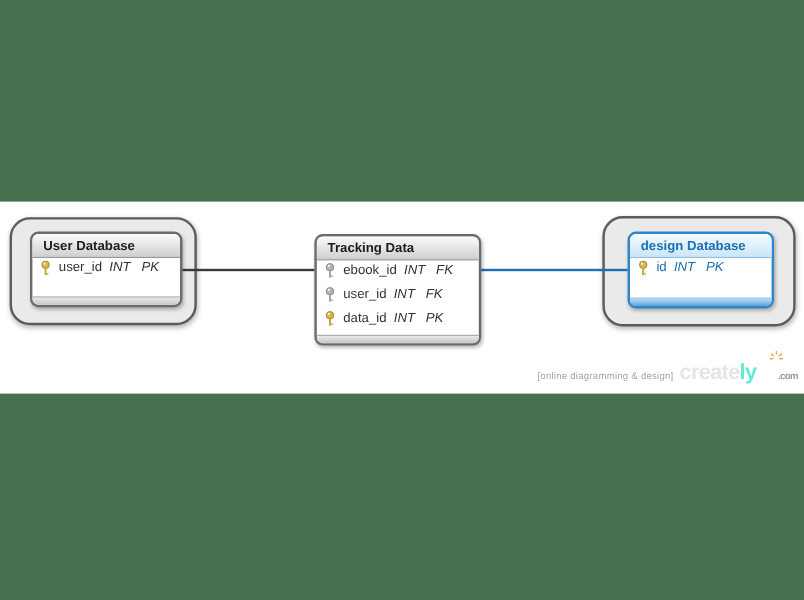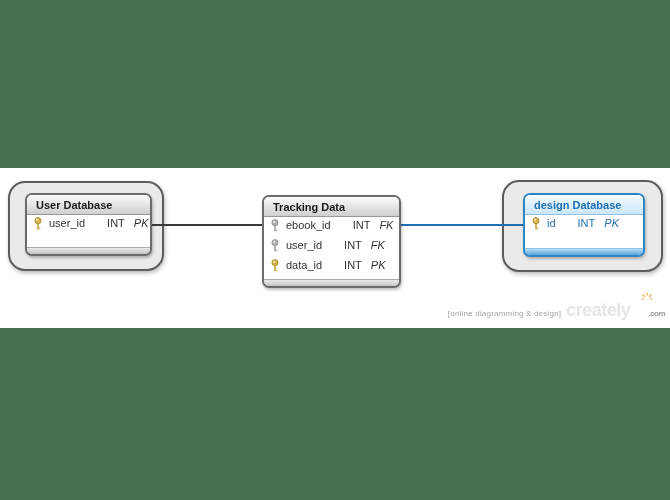--- a/index.html
+++ b/index.html
@@ -20,21 +20,21 @@
   .table-tracking { left:262px; top:195px; width:139px; height:93px; }
   .table-ebook    { left:523px; top:193px; width:122px; height:64px; }
 
   .table-header { height:20px; display:flex; align-items:center; padding:0 9px;
                   background:linear-gradient(#fbfbfb,#cfcfcf); border-bottom:1px solid #979797;
                   font-size:11px; font-weight:bold; color:#1b1b1b; white-space:nowrap; }
   .table-body { padding-top:2px; }
   .table-row { display:flex; height:20px; padding:0 7px;
                font-size:11px; color:#333333; white-space:nowrap; }
   .row-name { margin-left:7px; }
-  .row-type { margin-left:22px; }
+  .row-type { margin-left:6px;font-style:italic; }
   .row-key  { margin-left:9px;font-style:italic; }
   .table-footer { position:absolute; left:0; right:0; bottom:0; height:7px;
                   background:linear-gradient(#e9e9e9,#c6c6c6); border-top:1px solid #ababab; }
 
   
   .table.blue { border-color:#2e86c8; }
   .table.blue .table-header { background:linear-gradient(#f4fbff,#c9e6f9); color:#1f6fb2; border-bottom-color:#8fc0e6; }
   .table.blue .table-row { color:#1f6fb2; }
   .table.blue .table-footer { background:linear-gradient(#b9ddf6,#58a2d9); border-top-color:#8fc0e6; }
 
@@ -43,21 +43,21 @@
   
   .connector { position:absolute; height:2px; z-index:3; }
   .conn-user-tracking  { left:152px; top:224px; width:110px; background:#3a3a3a; }
   .conn-tracking-ebook { left:401px; top:224px; width:122px; background:#1e6fb5; }
 
   
   .brand { position:absolute; right:5px; top:299px; display:flex; align-items:baseline; z-index:5; }
   .brand-tagline { font-size:8px; color:#a3a3a3; margin-right:5px; letter-spacing:0.2px; }
   .brand-logo { position:relative; font-size:18px; font-weight:bold; letter-spacing:-0.5px; line-height:22px; }
   .logo-create { color:#e5e5e5; }
-  .logo-ly { color:#e5e5e5; }
+  .logo-ly { color:#5eead4; }
   .logo-burst { position:absolute; top:-7px; right:12px; }
   .brand-tld { font-size:8px; color:#9a9a9a; margin-left:18px; }
 </style>
 </head>
 <body>
 
 <div class="canvas">
   <div class="white-band"></div>
 
   <div class="shell shell-user"></div>

